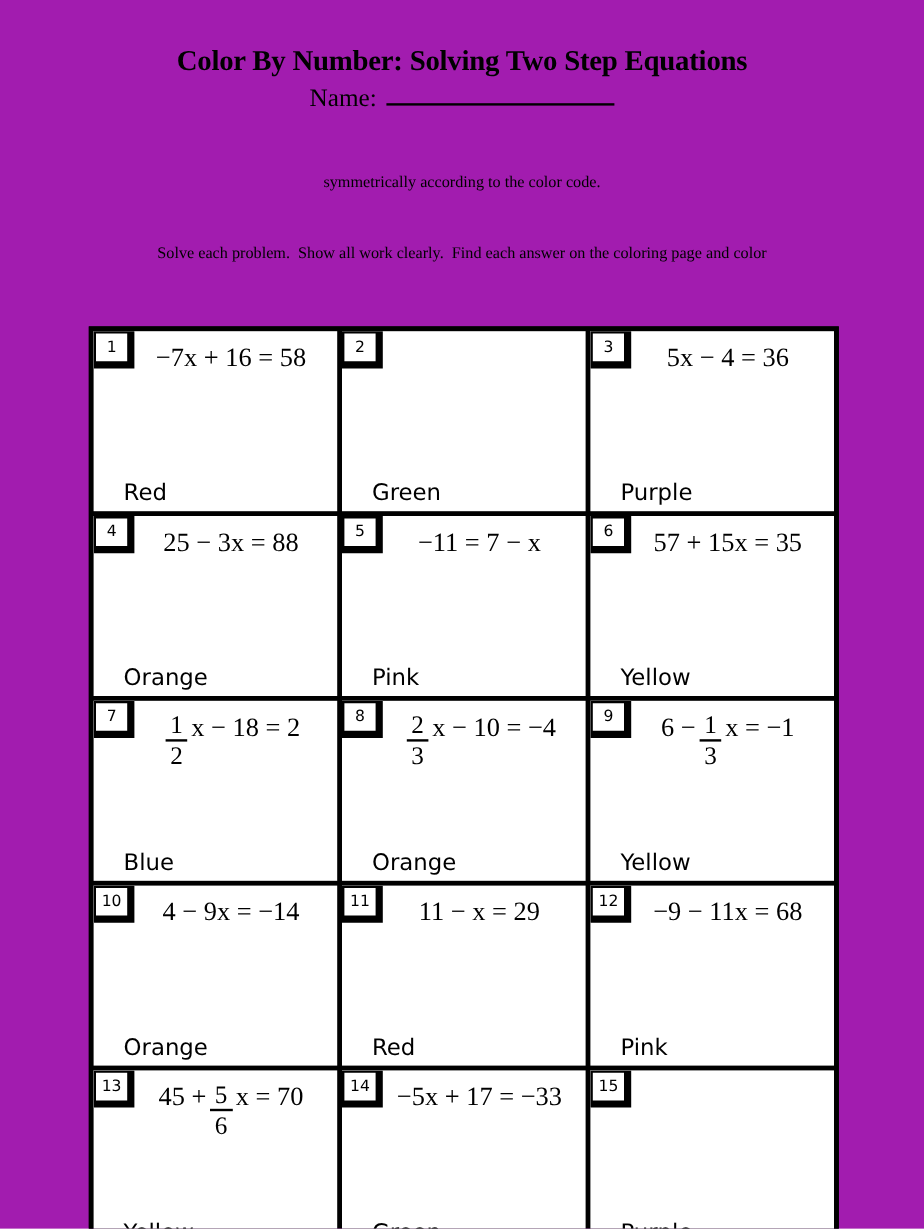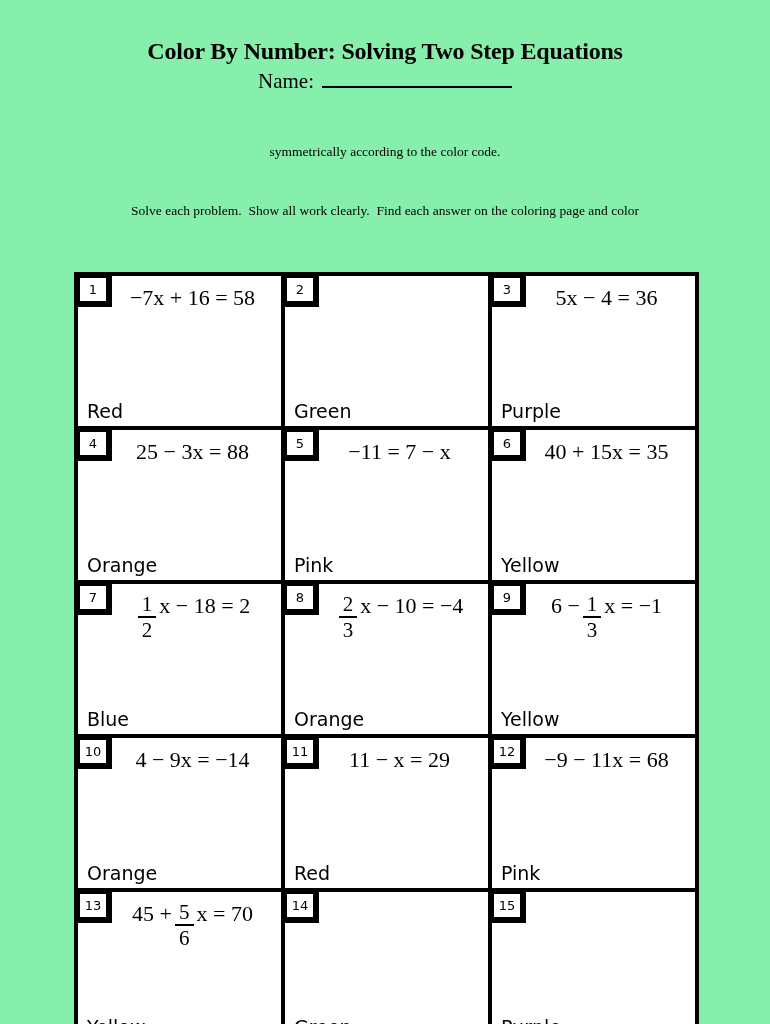--- a/index.html
+++ b/index.html
@@ -1,21 +1,21 @@
 <!DOCTYPE html>
 <html><head>
 <meta charset="utf-8">
 <style>
   * { box-sizing: border-box; margin: 0; padding: 0; }
   html, body { background: #ffffff; }
   .page {
     position: relative;
     width: 770px;
     height: 1024px;
-    background: #86efac;
+    background: #a21caf;
     color: #000000;
     overflow: hidden;
     font-family: "Liberation Serif", serif;
   }
   .title {
     margin-top: 38px;
     text-align: center;
     font-family: "Liberation Serif", serif;
     font-weight: bold;
     font-size: 24px;
@@ -92,21 +92,21 @@
     font-size: 21px;
   }
   .frac .den { border-top: 2px solid #000; padding: 1px 4px 0 4px; }
   .frac .num { padding: 0 4px 1px 4px; }
   .work-area {
     position: absolute;
     top: 60px; left: 6px; right: 6px; bottom: 32px;
   }
   .color-label {
     position: absolute;
-    left: 9px;
+    left: 25px;
     bottom: 4px;
     font-family: "DejaVu Sans", sans-serif;
     font-size: 19px;
   }
 </style>
 </head>
 <body>
 
 <div class="page">
 
@@ -172,21 +172,21 @@
         </div>
       <div class="work-area"></div>
       <div class="color-label">Pink</div>
     </div>
 
     <div class="cell">
       <div class="numbox">
         <span class="num-text">6</span>
       </div>
       <div class="equation">
-          <span class="eq-text">40 + 15x = 35</span>
+          <span class="eq-text">57 + 15x = 35</span>
         </div>
       <div class="work-area"></div>
       <div class="color-label">Yellow</div>
     </div>
 
     <div class="cell">
       <div class="numbox">
         <span class="num-text">7</span>
       </div>
       <div class="equation">
@@ -277,20 +277,23 @@
           <span class="eq-text">x = 70</span>
         </div>
       <div class="work-area"></div>
       <div class="color-label">Yellow</div>
     </div>
 
     <div class="cell">
       <div class="numbox">
         <span class="num-text">14</span>
       </div>
+      <div class="equation">
+          <span class="eq-text">−5x + 17 = −33</span>
+        </div>
       <div class="work-area"></div>
       <div class="color-label">Green</div>
     </div>
 
     <div class="cell">
       <div class="numbox">
         <span class="num-text">15</span>
       </div>
       <div class="work-area"></div>
       <div class="color-label">Purple</div>

